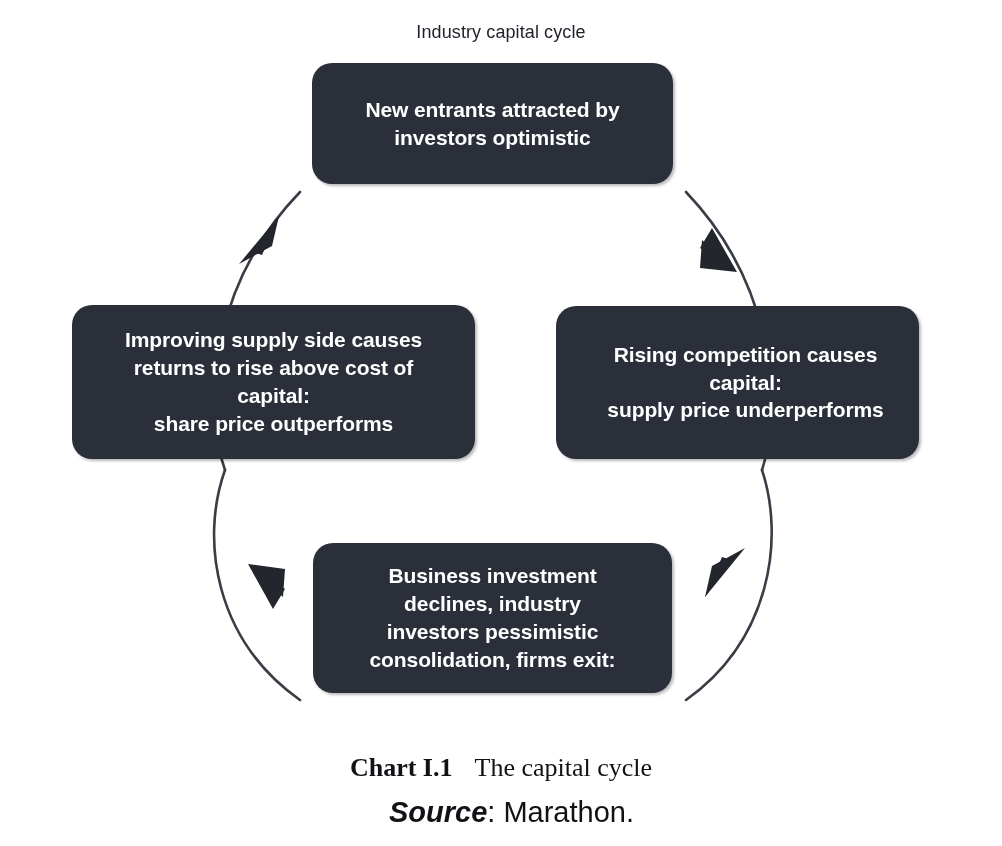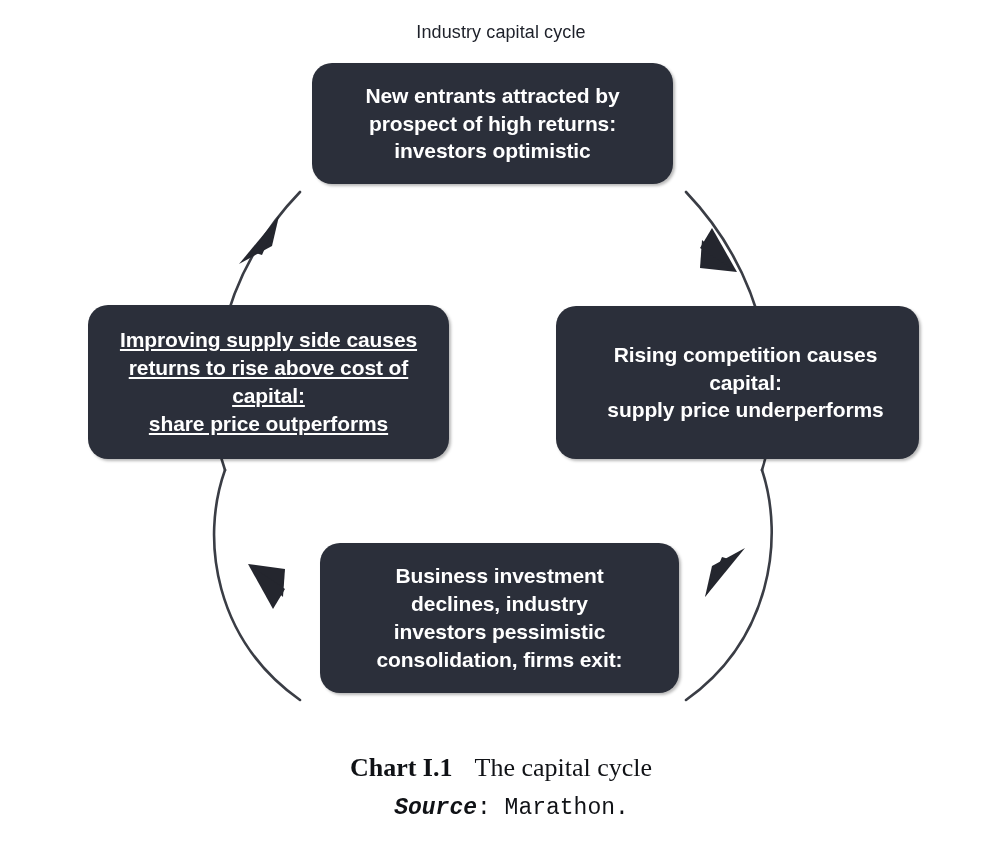--- a/index.html
+++ b/index.html
@@ -67,35 +67,34 @@
     font-weight: bold;
   }
 
   #box-top {
     left: 312px;
     top: 63px;
     width: 361px;
     height: 121px;
   }
   #box-left {
-    left: 88px;
+    left: 72px;
     top: 305px;
-    width: 361px;
+    width: 403px;
     height: 154px;
-    text-decoration: underline;
   }
   #box-right {
     left: 556px;
     top: 306px;
     width: 363px;
     height: 153px;
     padding-left: 24px;
   }
   #box-bottom {
-    left: 320px;
+    left: 313px;
     top: 543px;
     width: 359px;
     height: 150px;
   }
 
   
   #caption-block {
     position: absolute;
     left: 0;
     top: 752px;
@@ -112,22 +111,22 @@
     font-weight: bold;
   }
   #caption-gap {
     display: inline-block;
     width: 22px;
   }
   #caption-text {
     font-weight: 400;
   }
   #caption-source {
-    font-family: Liberation Mono, monospace;
-    font-size: 23px;
+    font-family: Liberation Sans, sans-serif;
+    font-size: 29px;
     margin-top: 12px;
     line-height: 1.2;
     margin-left: 21px;
   }
   #caption-source-label {
     font-weight: bold;
     font-style: italic;
   }
 </style>
 </head>
@@ -156,21 +155,20 @@
     <path d="M 745 548 L 705 597 L 712 566 Z" fill="#24262e"></path>
     <path d="M 732 560 L 705 597 L 722 557 Z" fill="#24262e"></path>
 
     <path d="M 300 700 C 215 640 200 540 225 470" fill="none" stroke="#3a3d45" stroke-width="2.6" stroke-linecap="round"></path>
     <path d="M 283 597 L 248 564 L 285 569 Z" fill="#24262e"></path>
     <path d="M 273 609 L 248 564 L 285 589 Z" fill="#24262e"></path>
   </svg>
 
   <div class="cycle-box" id="box-top">
     <div class="line">New entrants attracted by</div>
-    <div class="line">prospect of high returns:</div>
     <div class="line emph">investors optimistic</div>
   </div>
 
   <div class="cycle-box" id="box-left">
     <div class="line">Improving supply side causes</div>
     <div class="line">returns to rise above cost of</div>
     <div class="line">capital:</div>
     <div class="line emph">share price outperforms</div>
   </div>
 

